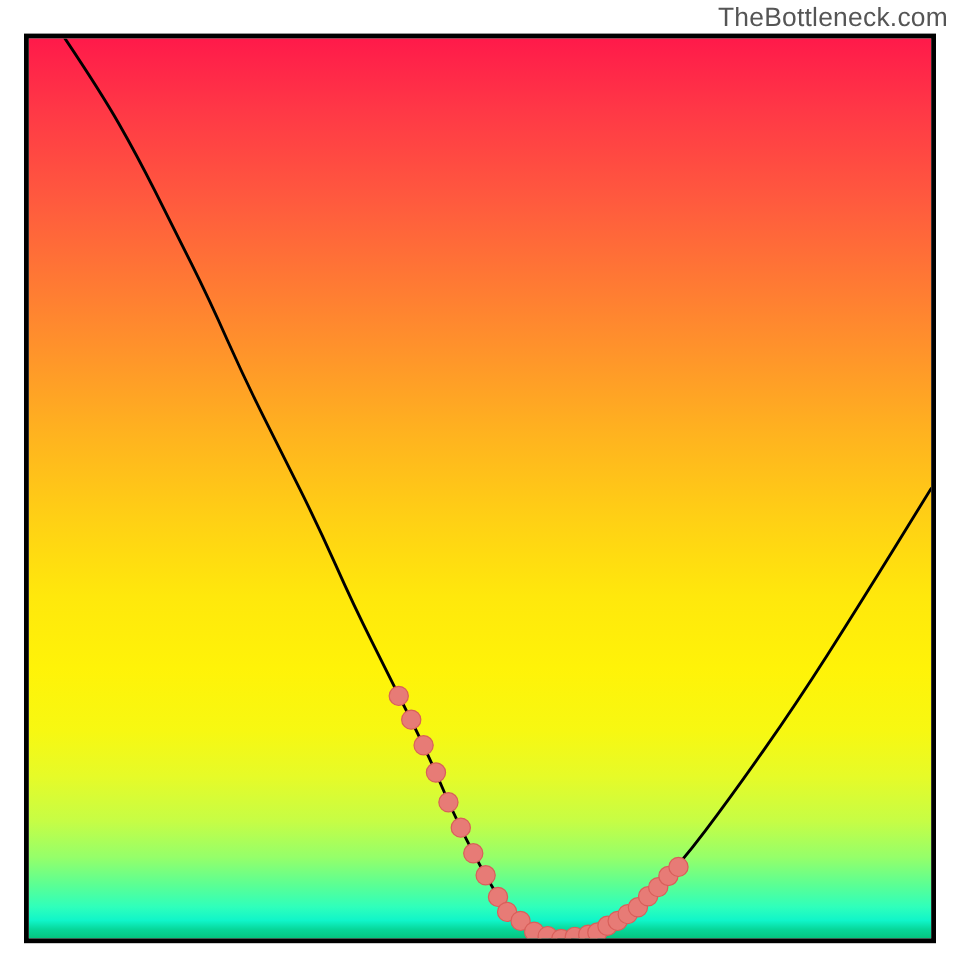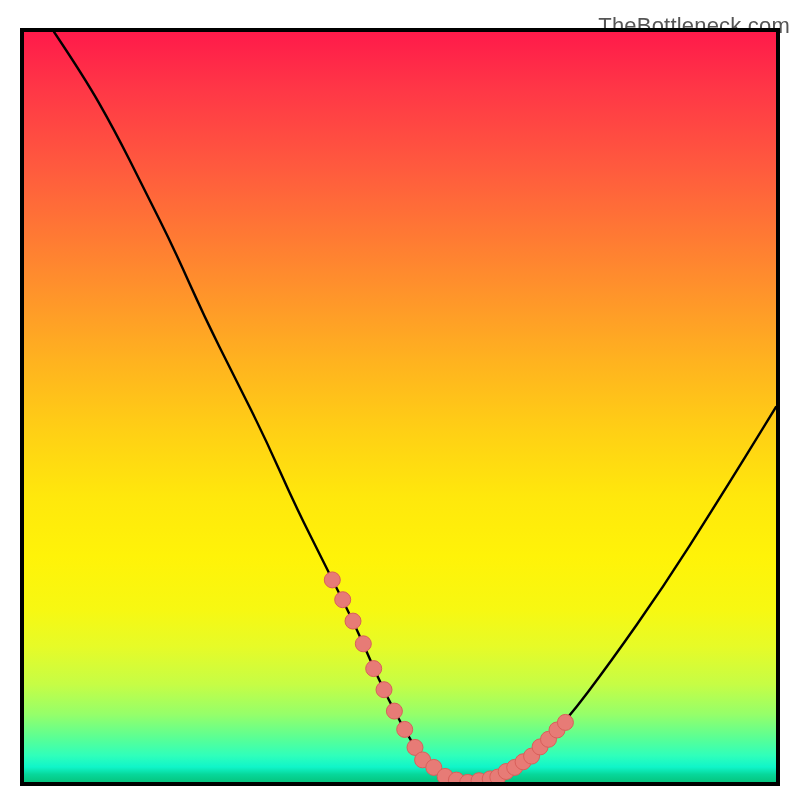--- a/index.html
+++ b/index.html
@@ -10,21 +10,21 @@
     background: #ffffff;
     overflow: hidden;
   }
   .chart-wrap {
     position: relative;
     width: 800px;
     height: 800px;
   }
   .watermark {
     position: absolute;
-    top: 13px;
+    top: 2px;
     right: 10px;
     font-family: Arial, Helvetica, sans-serif;
     font-size: 22px;
     font-weight: 500;
     color: #555555;
     letter-spacing: 0.2px;
   }
   .plot-area {
     position: absolute;
     left: 20px;

